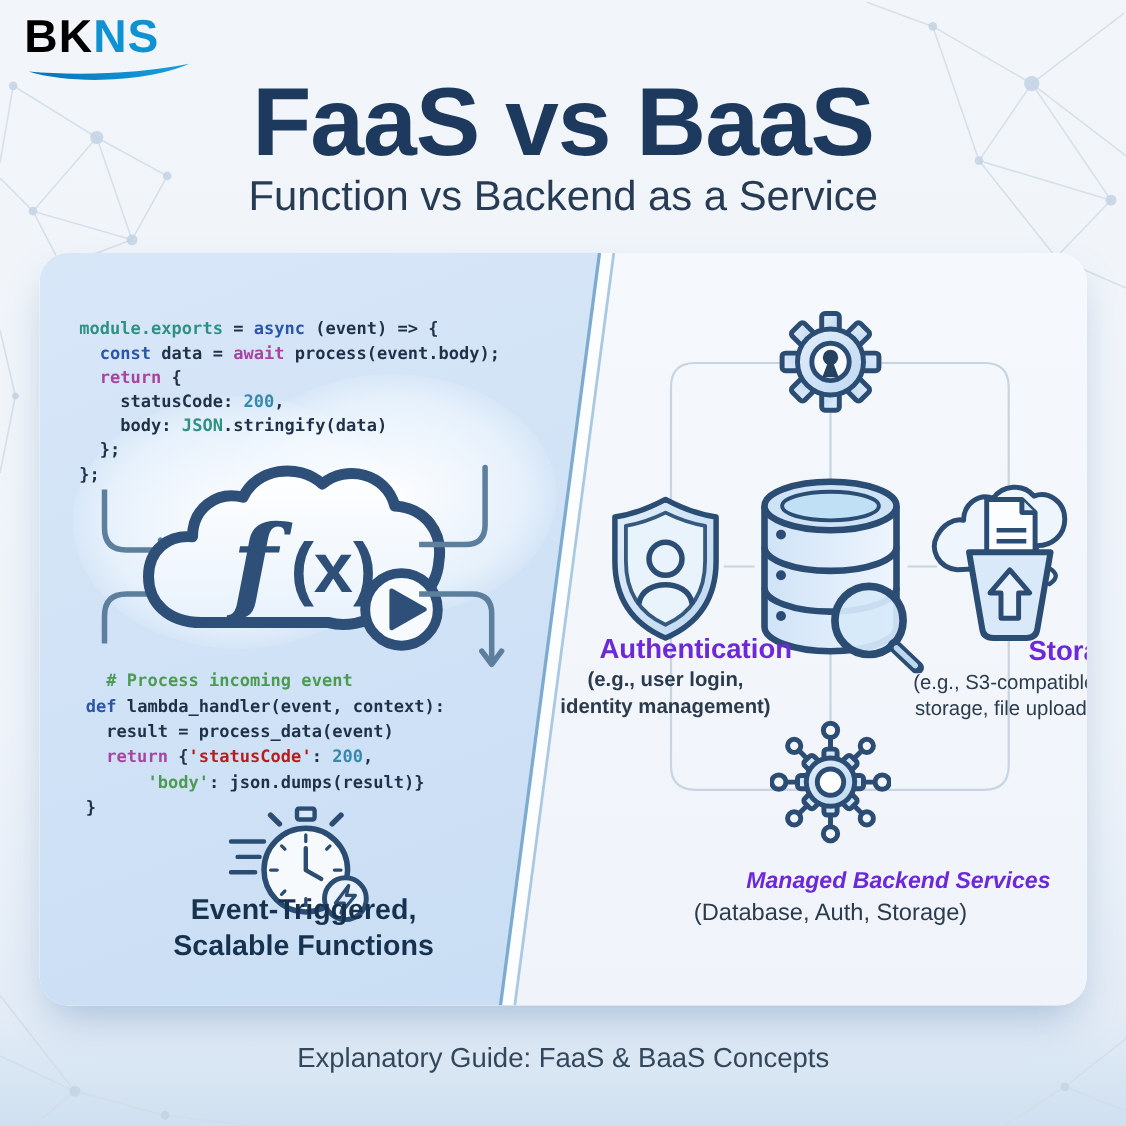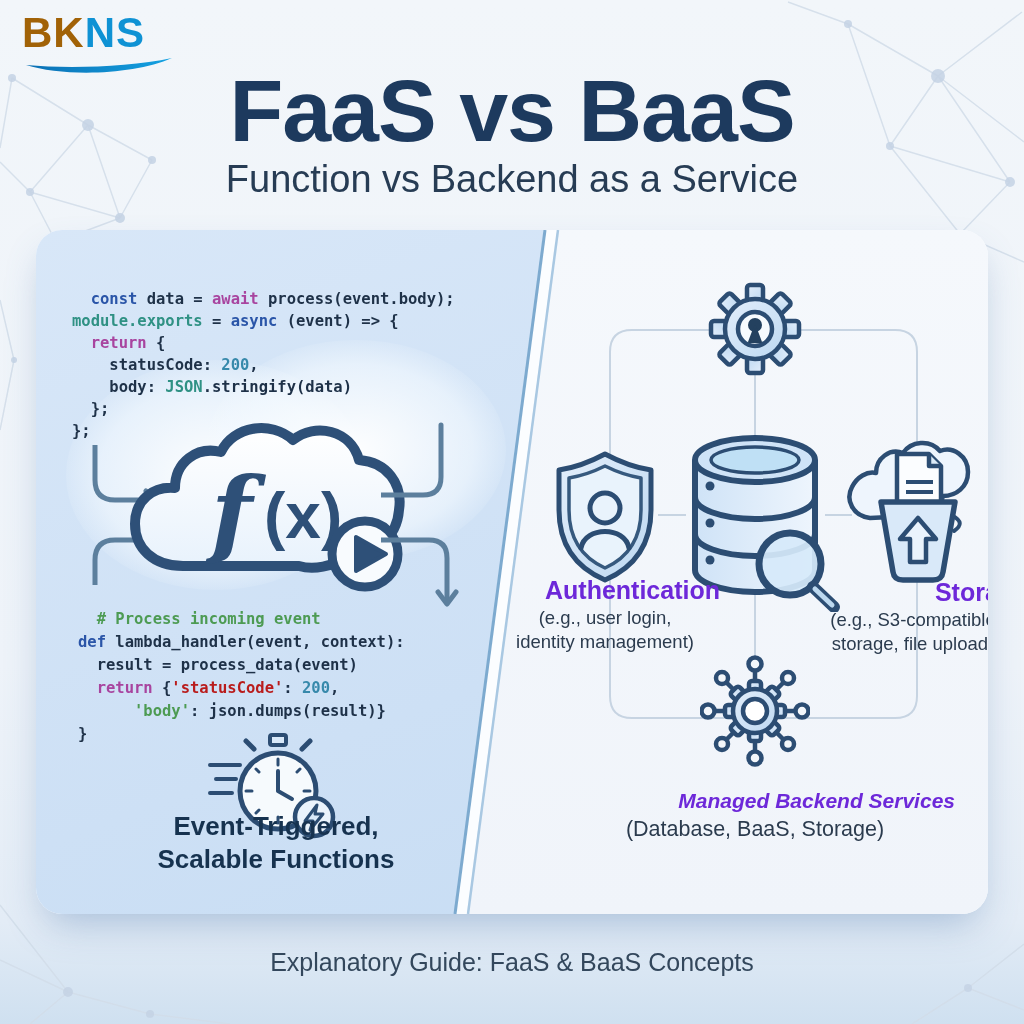--- a/index.html
+++ b/index.html
@@ -7,21 +7,21 @@
     width:1024px;height:1024px;position:relative;overflow:hidden;
     font-family:"Liberation Sans",sans-serif;
     background:linear-gradient(180deg,#f2f6fa 0%,#eef3f9 65%,#e3ecf6 90%,#cfe0f0 100%);
   }
   .abs{position:absolute;}
   
   #mesh{left:0;top:0;z-index:0;}
   
   #logo{left:22px;top:12px;z-index:5;line-height:1;}
   #logo .l{font-size:42px;font-weight:900;letter-spacing:1px;}
-  #logo .red{color:#a16207;}
+  #logo .red{color:#000000;}
   #logo .blue{color:#0f92d4;}
   #swoosh{left:24px;top:56px;z-index:5;}
   
   #title{left:0;top:60px;width:1024px;text-align:center;z-index:5;
     font-size:88px;font-weight:800;color:#1d3a5e;letter-spacing:-1px;}
   #subtitle{left:0;top:158px;width:1024px;text-align:center;z-index:5;
     font-size:38px;font-weight:500;color:#273c54;}
   
   #card{left:36px;top:230px;width:952px;height:684px;border-radius:26px;
     background:#fbfdff;overflow:hidden;z-index:4;
@@ -116,22 +116,22 @@
     <line x1="522" y1="0" x2="432" y2="684" stroke="#a9c8e2" stroke-width="2.5"></line>
     <g stroke="#c7d4e2" stroke-width="2" fill="none">
       <path d="M596 100 H859 Q881 100 881 122 V466 Q881 488 859 488 H596 Q574 488 574 466 V122 Q574 100 596 100 Z"></path>
       <path d="M719 108 V480"></path>
       <path d="M622 285 H650 M789 285 H816"></path>
     </g>
   </svg>
 
   
   <div id="jscode" class="code abs">
+      <div class="code-line"><span class="tok-teal">module.exports</span><span class="tok-plain"> = </span><span class="tok-blue">async</span><span class="tok-plain"> (event) =&gt; {</span></div>
       <div class="code-line"><span class="tok-blue">  const</span><span class="tok-plain"> data = </span><span class="tok-purple">await</span><span class="tok-plain"> process(event.body);</span></div>
-      <div class="code-line"><span class="tok-teal">module.exports</span><span class="tok-plain"> = </span><span class="tok-blue">async</span><span class="tok-plain"> (event) =&gt; {</span></div>
       <div class="code-line"><span class="tok-purple">  return</span><span class="tok-plain"> {</span></div>
       <div class="code-line"><span class="tok-plain">    statusCode: </span><span class="tok-num">200</span><span class="tok-plain">,</span></div>
       <div class="code-line"><span class="tok-plain">    body: </span><span class="tok-teal">JSON</span><span class="tok-plain">.stringify(data)</span></div>
       <div class="code-line"><span class="tok-plain">  };</span></div>
       <div class="code-line"><span class="tok-plain">};</span></div>
     </div>
 
   
   <svg class="icon abs" style="left:20px;top:215px;" width="120" height="140" viewBox="0 0 120 140">
     <g stroke="#5c7f9d" stroke-width="5" fill="none" stroke-linecap="round" stroke-linejoin="round">
@@ -296,26 +296,26 @@
       <rect x="49" y="26" width="12" height="12" rx="3" transform="rotate(225 55 56)"></rect>
       <rect x="49" y="26" width="12" height="12" rx="3" transform="rotate(270 55 56)"></rect>
       <rect x="49" y="26" width="12" height="12" rx="3" transform="rotate(315 55 56)"></rect>
       <circle cx="55" cy="56" r="22"></circle>
     </g>
     <circle cx="55" cy="56" r="12" fill="#ffffff" stroke="#2c4d73" stroke-width="4.5"></circle>
   </svg>
 
   
   <div class="lbl-title abs" style="left:454px;top:345px;width:230px;">Authentication</div>
-  <div class="lbl-sub abs" style="left:444px;top:376px;width:250px;">
+  <div class="lbl-sub abs" style="left:444px;top:376px;width:250px;font-weight:bold;">
     <div>(e.g., user login,</div>
     <div>identity management)</div>
   </div>
   <div class="lbl-title abs" style="left:762px;top:347px;width:230px;">Storage</div>
   <div class="lbl-sub abs" style="left:752px;top:378px;width:250px;">
     <div>(e.g., S3-compatible</div>
     <div>storage, file upload)</div>
   </div>
   <div class="lbl-title abs" id="managed-title" style="left:519px;top:556px;width:400px;">Managed Backend Services</div>
-  <div class="lbl-sub abs" id="managed-sub" style="left:519px;top:586px;width:400px;">(Database, BaaS, Storage)</div>
+  <div class="lbl-sub abs" id="managed-sub" style="left:519px;top:586px;width:400px;">(Database, Auth, Storage)</div>
 </div>
 
 <div id="footer" class="abs">Explanatory Guide: FaaS &amp; BaaS Concepts</div>
 
 </body></html>

